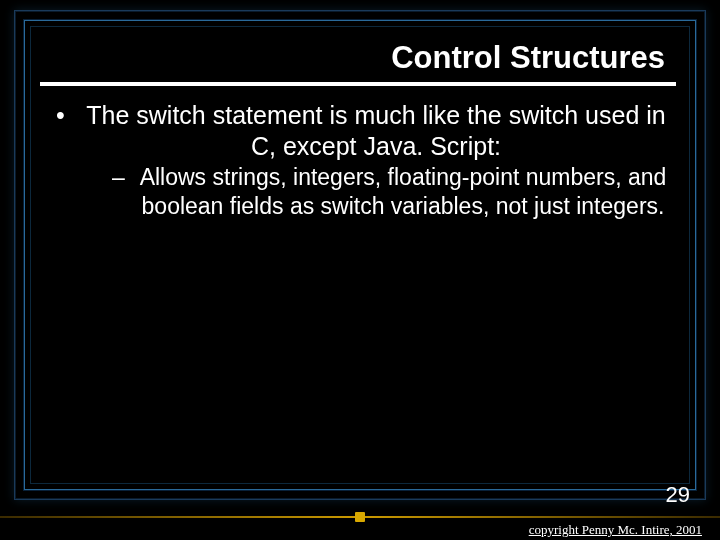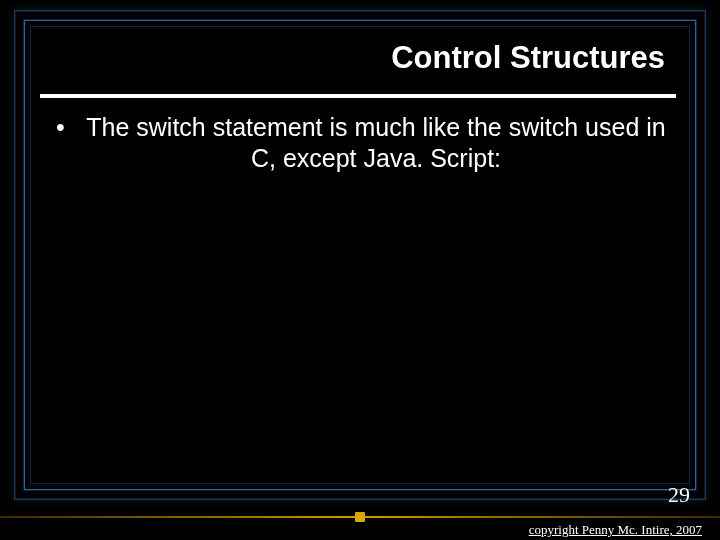--- a/index.html
+++ b/index.html
@@ -41,21 +41,21 @@
     position: absolute;
     top: 40px; left: 50px; right: 50px; bottom: 70px;
   }
 
   .title {
     text-align: right;
     font-weight: bold;
     font-size: 31px;
     color: #fff;
     padding-right: 5px;
-    padding-bottom: 18px;
+    padding-bottom: 6px;
     font-family: Verdana, Geneva, sans-serif;
   }
   .title-rule {
     height: 4px;
     background: #fff;
     margin-bottom: 14px;
     margin-left: -10px;
     margin-right: -6px;
   }
 
@@ -96,21 +96,21 @@
     top: 0;
     color: #fff;
     font-size: 23px;
   }
 
   .slide-number {
     position: absolute;
     right: 30px;
     bottom: 32px;
     font-size: 22px;
-    font-family: Liberation Serif, serif;
+    font-family: Liberation Sans, sans-serif;
     color: #fff;
   }
 
   .bottom-rule {
     position: absolute;
     left: 0; right: 0; bottom: 22px;
     height: 2px;
     background: linear-gradient(90deg, #3a2a00 0%, #cc9a00 50%, #3a2a00 100%);
   }
   .bottom-rule::after {
@@ -148,25 +148,28 @@
 
     <div class="title">Control Structures</div>
     <div class="title-rule"></div>
 
     <div class="body">
 
       <div class="bullet-l1">
         <span>The </span><span>switch</span><span> statement is much like the </span><span>switch</span><span> used in C, except Java. Script:</span>
 
         <div class="sublist">
+          <div class="bullet-l2">
+            <span>Allows strings, integers, floating-point numbers, and boolean fields as switch variables, not just integers.</span>
+          </div>
         </div>
       </div>
 
     </div>
   </div>
 
   <div class="slide-number">29</div>
 
   <div class="bottom-rule"></div>
 
-  <div class="copyright">copyright Penny Mc. Intire, 2007</div>
+  <div class="copyright">copyright Penny Mc. Intire, 2001</div>
 
 </div>
 
 </body></html>

